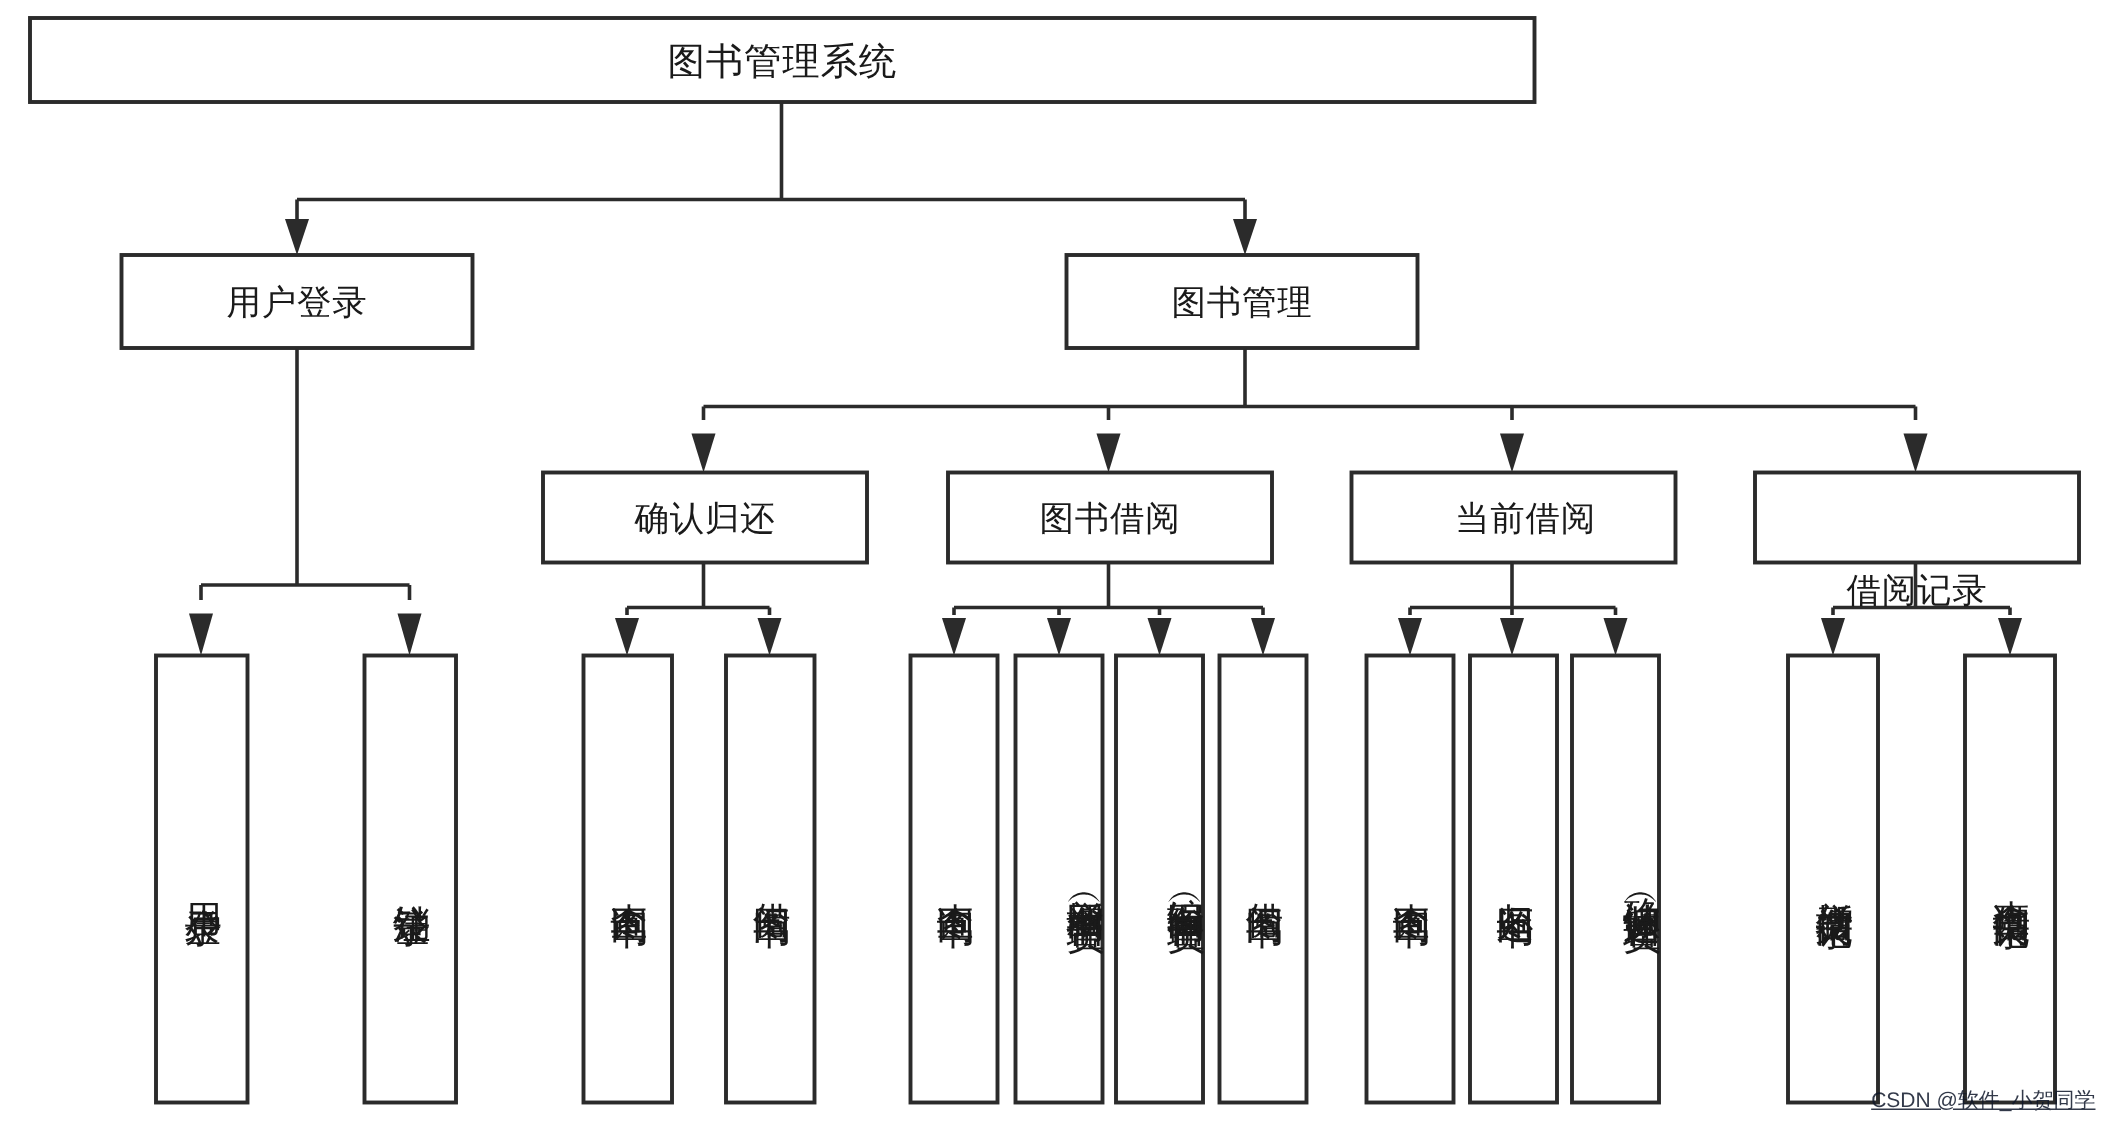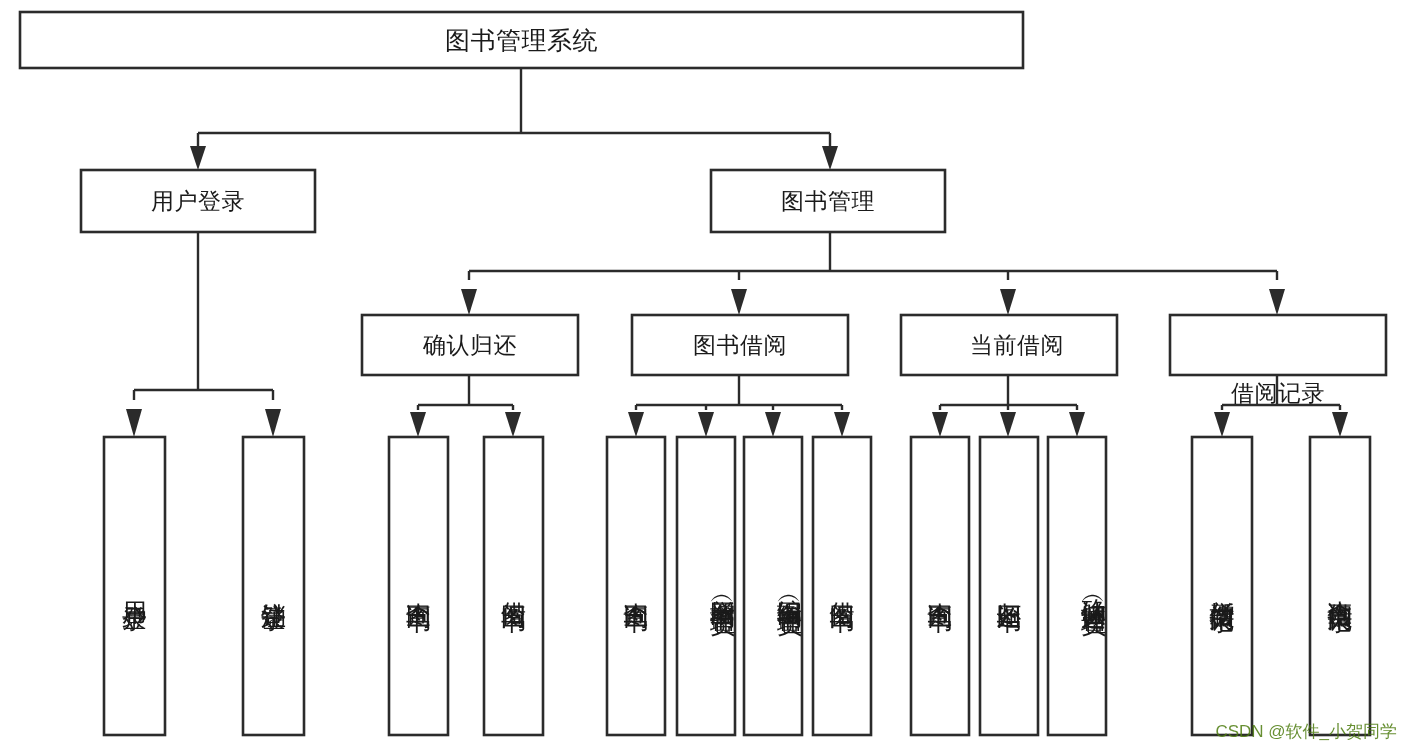--- a/index.html
+++ b/index.html
@@ -66,25 +66,26 @@
   }
   .node-label-v.align-top {
     align-items: flex-start;
     padding-top: 4px;
     box-sizing: border-box;
   }
   .watermark {
     position: absolute;
     right: 8px;
     bottom: 4px;
-    font-size: 17px;
-    color: #4d7c0f;
+    font-size: 14px;
+    color: #0f172a;
     opacity: 0.85;
     white-space: nowrap;
     font-family: "Liberation Sans", "DejaVu Sans", sans-serif;
+    text-decoration: underline;
   }
 </style>
 </head>
 <body>
 
 <div id="diagram-root">
 
   <svg id="tree-svg" viewBox="0 0 1405 747">
     <defs></defs>
 

